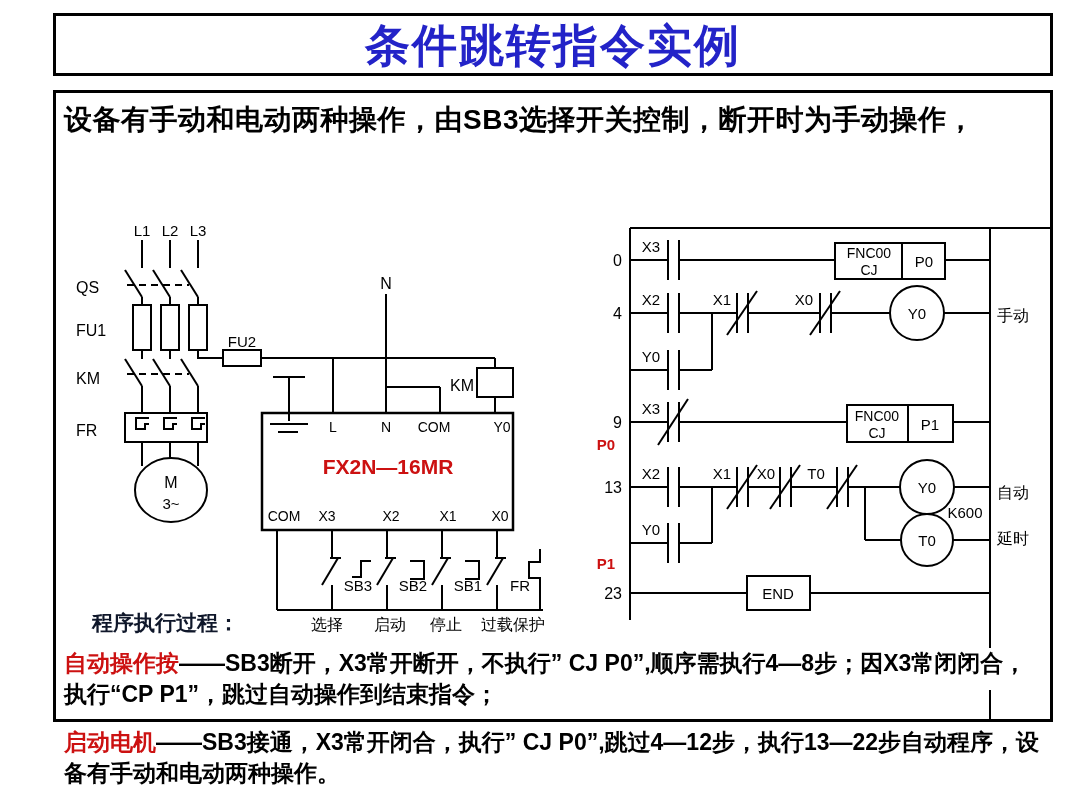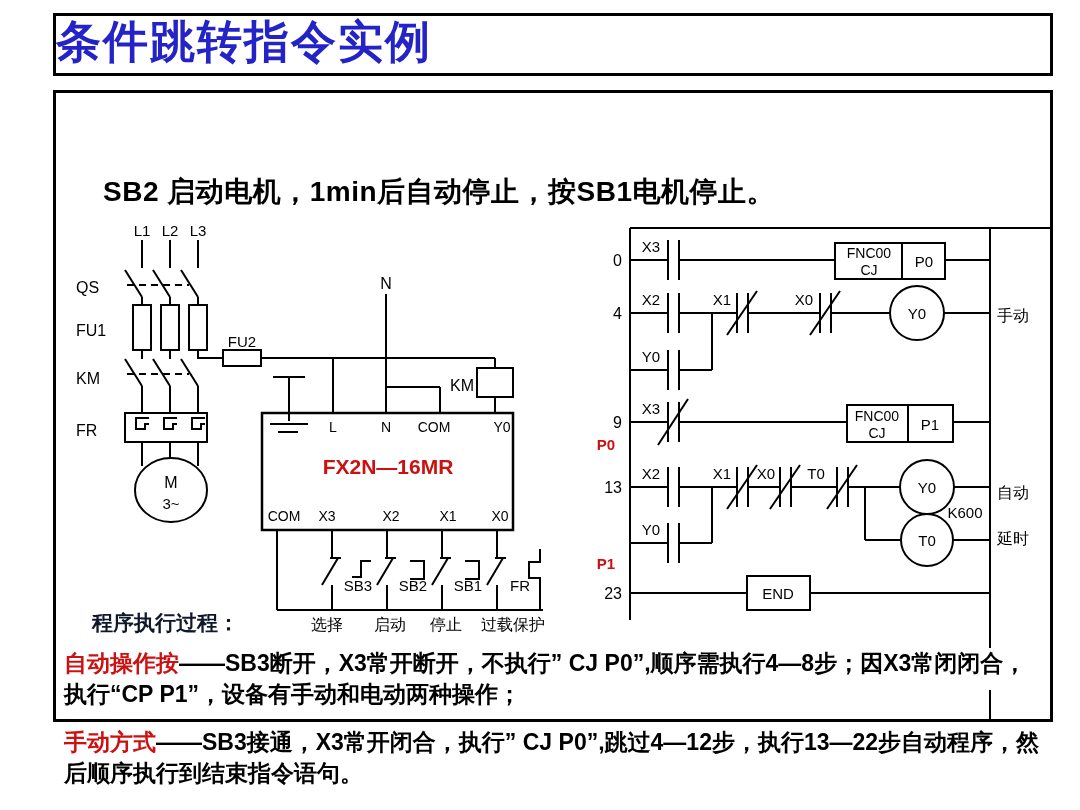--- a/index.html
+++ b/index.html
@@ -1,21 +1,21 @@
 <!DOCTYPE html>
 <html><head>
 <meta charset="utf-8">
 <style>
   html,body{margin:0;padding:0;background:#ffffff;}
   .slide{position:relative;width:1080px;height:810px;background:#ffffff;overflow:hidden;
          font-family:"Liberation Sans",sans-serif;color:#000;}
   .box{position:absolute;border:3px solid #000;background:#fff;box-sizing:border-box;}
   .title-box{left:53px;top:13px;width:1000px;height:63px;}
   .title-text{position:absolute;left:0;top:0;width:100%;height:100%;line-height:60px;
-              font-family:Liberation Mono, monospace;font-weight:700;
+              text-align:center;font-family:Liberation Serif, serif;font-weight:700;
               font-size:45px;color:#2323c8;letter-spacing:2px;}
   .content-box{left:53px;top:90px;width:1000px;height:632px;}
   .desc-line{position:absolute;font-size:28px;font-weight:600;white-space:nowrap;letter-spacing:0.5px;}
   #desc1{left:64px;top:101px;}
   #desc2{left:103px;top:137px;}
   #desc3{left:103px;top:173px;}
   .proc-heading{position:absolute;left:92px;top:609px;font-size:21px;font-weight:700;color:#0f172a;}
   .para{position:absolute;font-size:23px;line-height:31px;font-weight:600;}
   #manual-para{left:64px;top:648px;width:965px;}
   #auto-para{left:64px;top:727px;width:995px;}
@@ -30,21 +30,21 @@
 <body>
 
 <div class="slide">
 
   <div class="box title-box">
     <div class="title-text">条件跳转指令实例</div>
   </div>
 
   <div class="box content-box"></div>
 
-  <div class="desc-line" id="desc3">SB2 启动电机，1min后自动停止，按SB1电机停止。</div>
+  <div class="desc-line" id="desc1">设备有手动和电动两种操作，由SB3选择开关控制，断开时为手动操作，</div>
 
   <svg class="diagram" width="1080" height="810" viewBox="0 0 1080 810">
     <g stroke="#000" stroke-width="2" fill="none">
 
       <line x1="142" y1="240" x2="142" y2="268"></line>
         <line x1="170" y1="240" x2="170" y2="268"></line>
         <line x1="198" y1="240" x2="198" y2="268"></line>
 
       <line x1="125" y1="270" x2="142" y2="297"></line>
         <line x1="153" y1="270" x2="170" y2="297"></line>
@@ -269,17 +269,17 @@
       <text class="t15" x="651" y="535" text-anchor="middle">Y0</text>
       <text class="t16" x="997" y="498">自动</text>
       <text class="t16" x="997" y="544">延时</text>
 
       <text class="t15" x="778" y="599" text-anchor="middle">END</text>
     </g>
   </svg>
 
   <div class="proc-heading">程序执行过程：</div>
 
-  <div class="para" id="manual-para"><span class="red">自动操作按</span><span>——SB3断开，X3常开断开，不执行” CJ  P0”,顺序需执行4—8步；因X3常闭闭合，执行“CP  P1”，设备有手动和电动两种操作；</span></div>
-
-  <div class="para" id="auto-para"><span class="red">手动方式</span><span>——SB3接通，X3常开闭合，执行” CJ  P0”,跳过4—12步，执行13—22步自动程序，然后顺序执行到结束指令语句。</span></div>
+  <div class="para" id="manual-para"><span class="red">自动操作按</span><span>——SB3断开，X3常开断开，不执行” CJ  P0”,顺序需执行4—8步；因X3常闭闭合，执行“CP  P1”，跳过自动操作到结束指令；</span></div>
+
+  <div class="para" id="auto-para"><span class="red">启动电机</span><span>——SB3接通，X3常开闭合，执行” CJ  P0”,跳过4—12步，执行13—22步自动程序，设备有手动和电动两种操作。</span></div>
 
 </div>
 
 </body></html>

